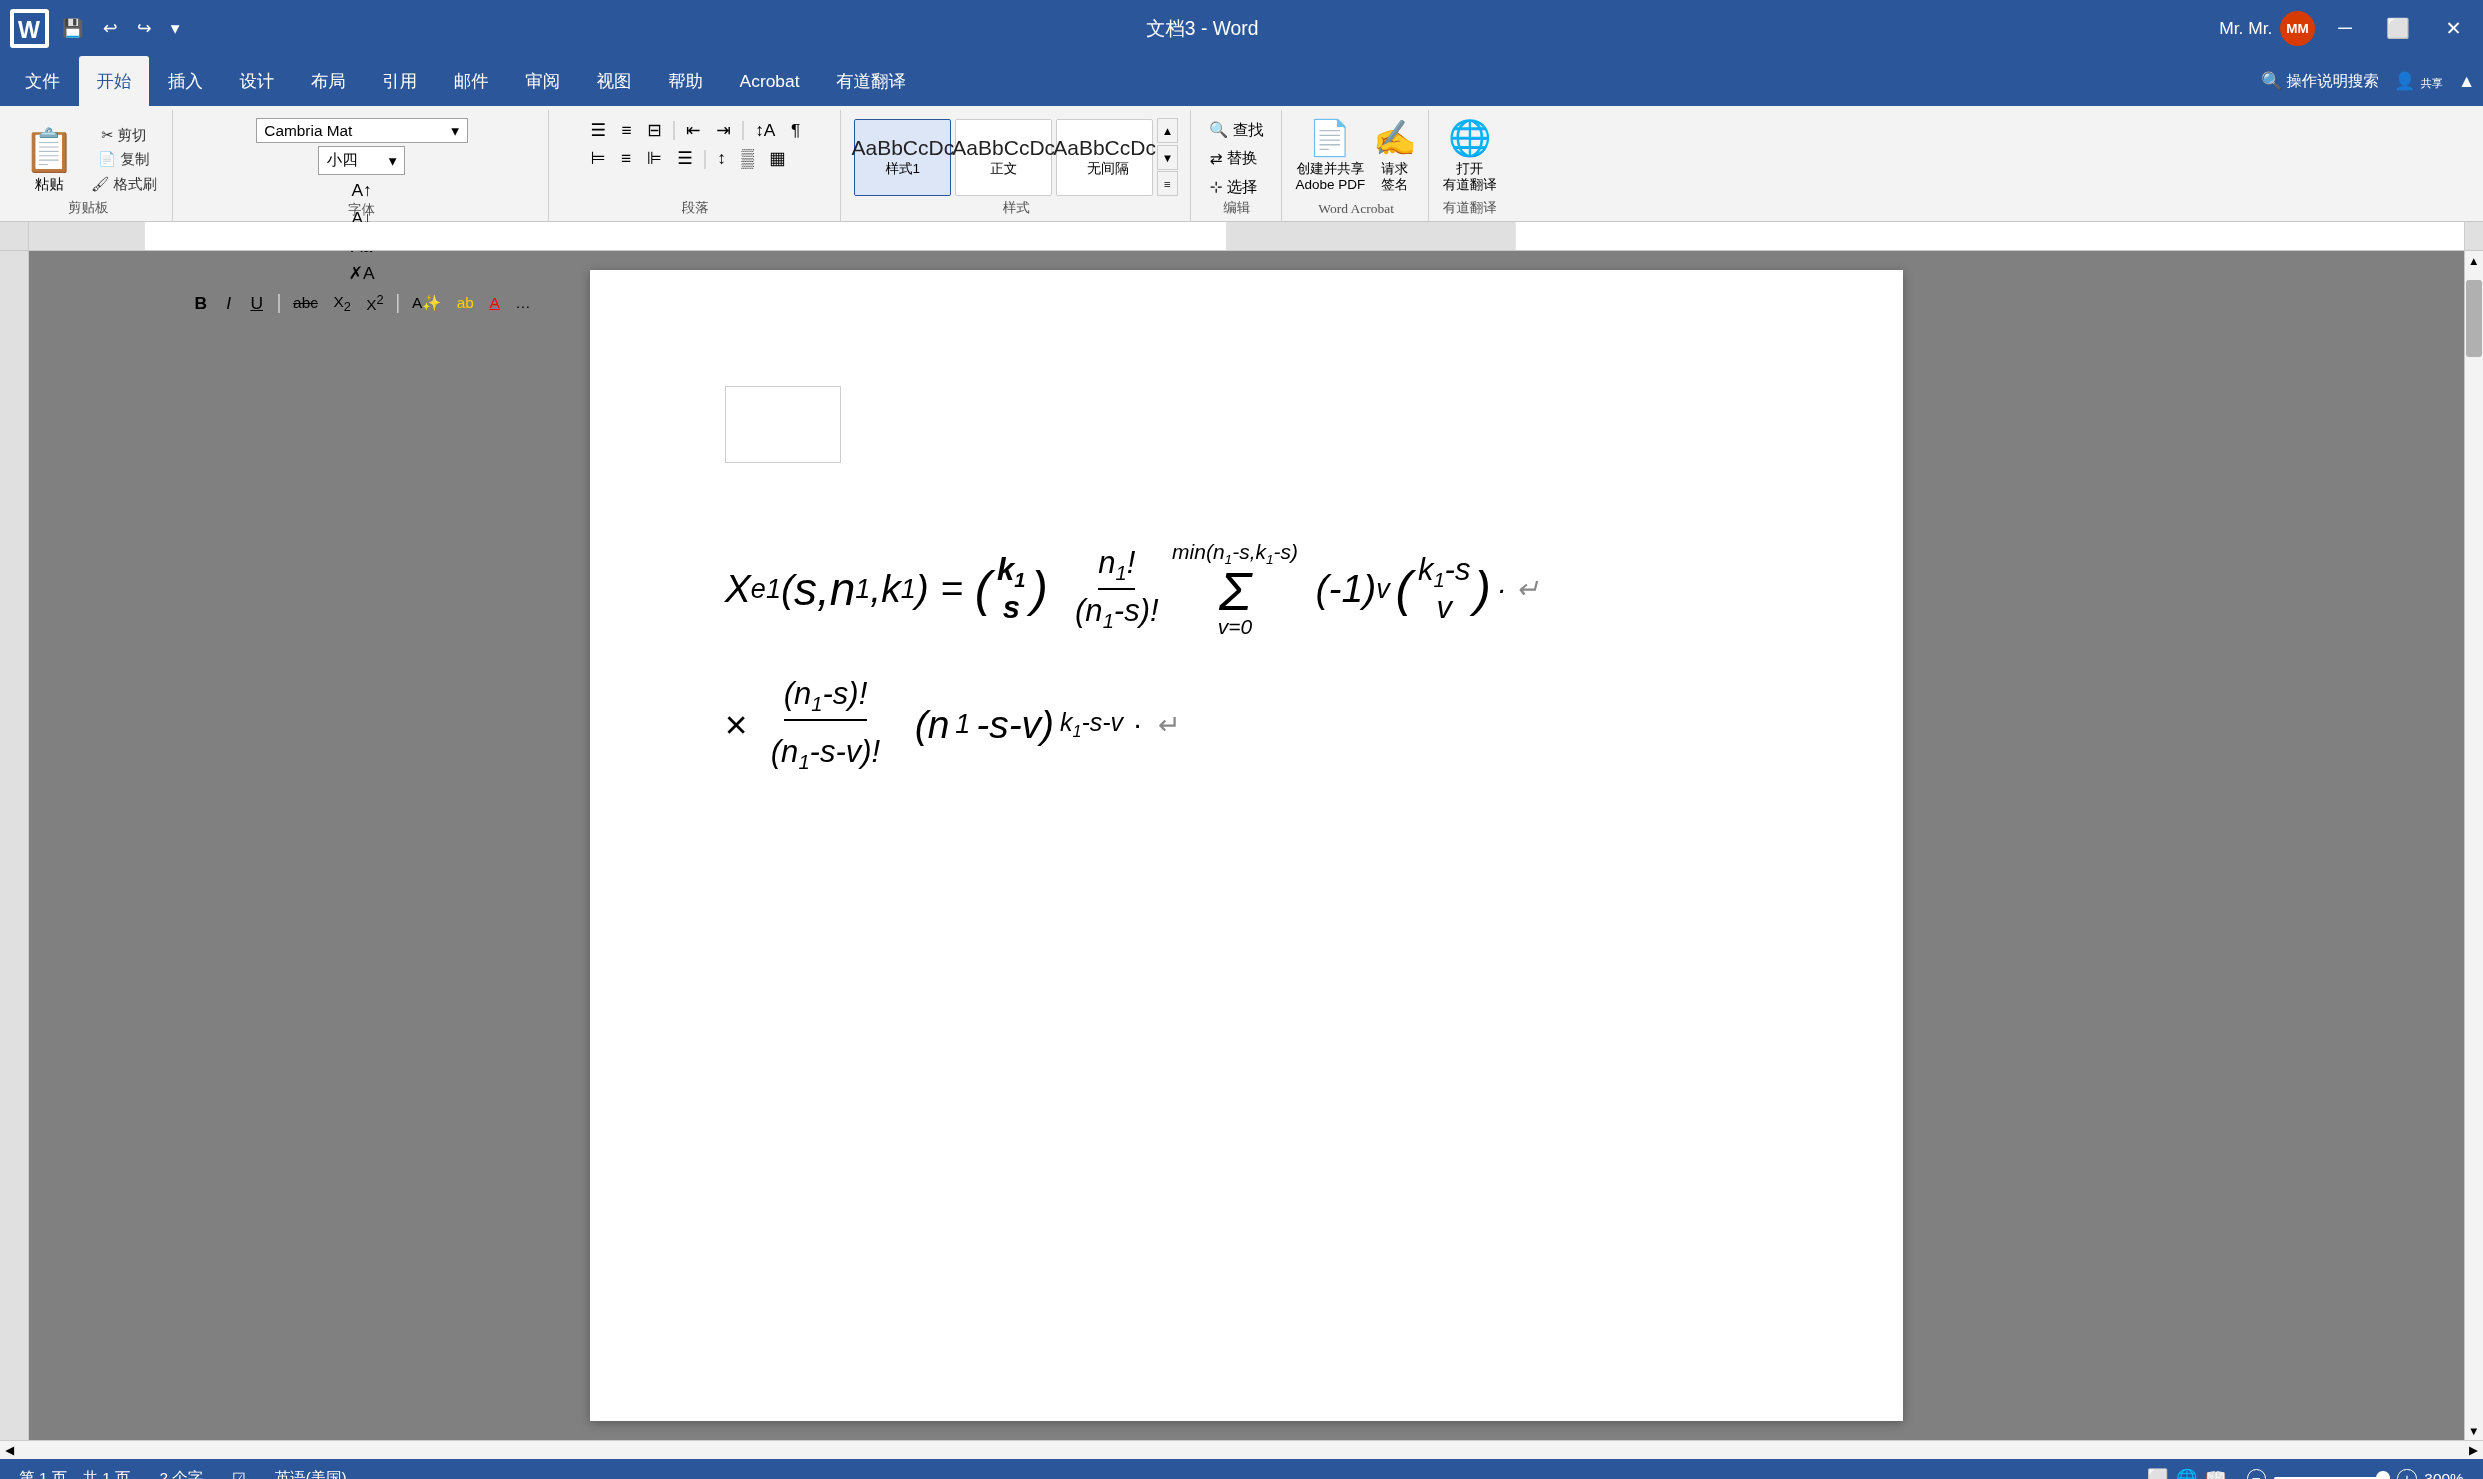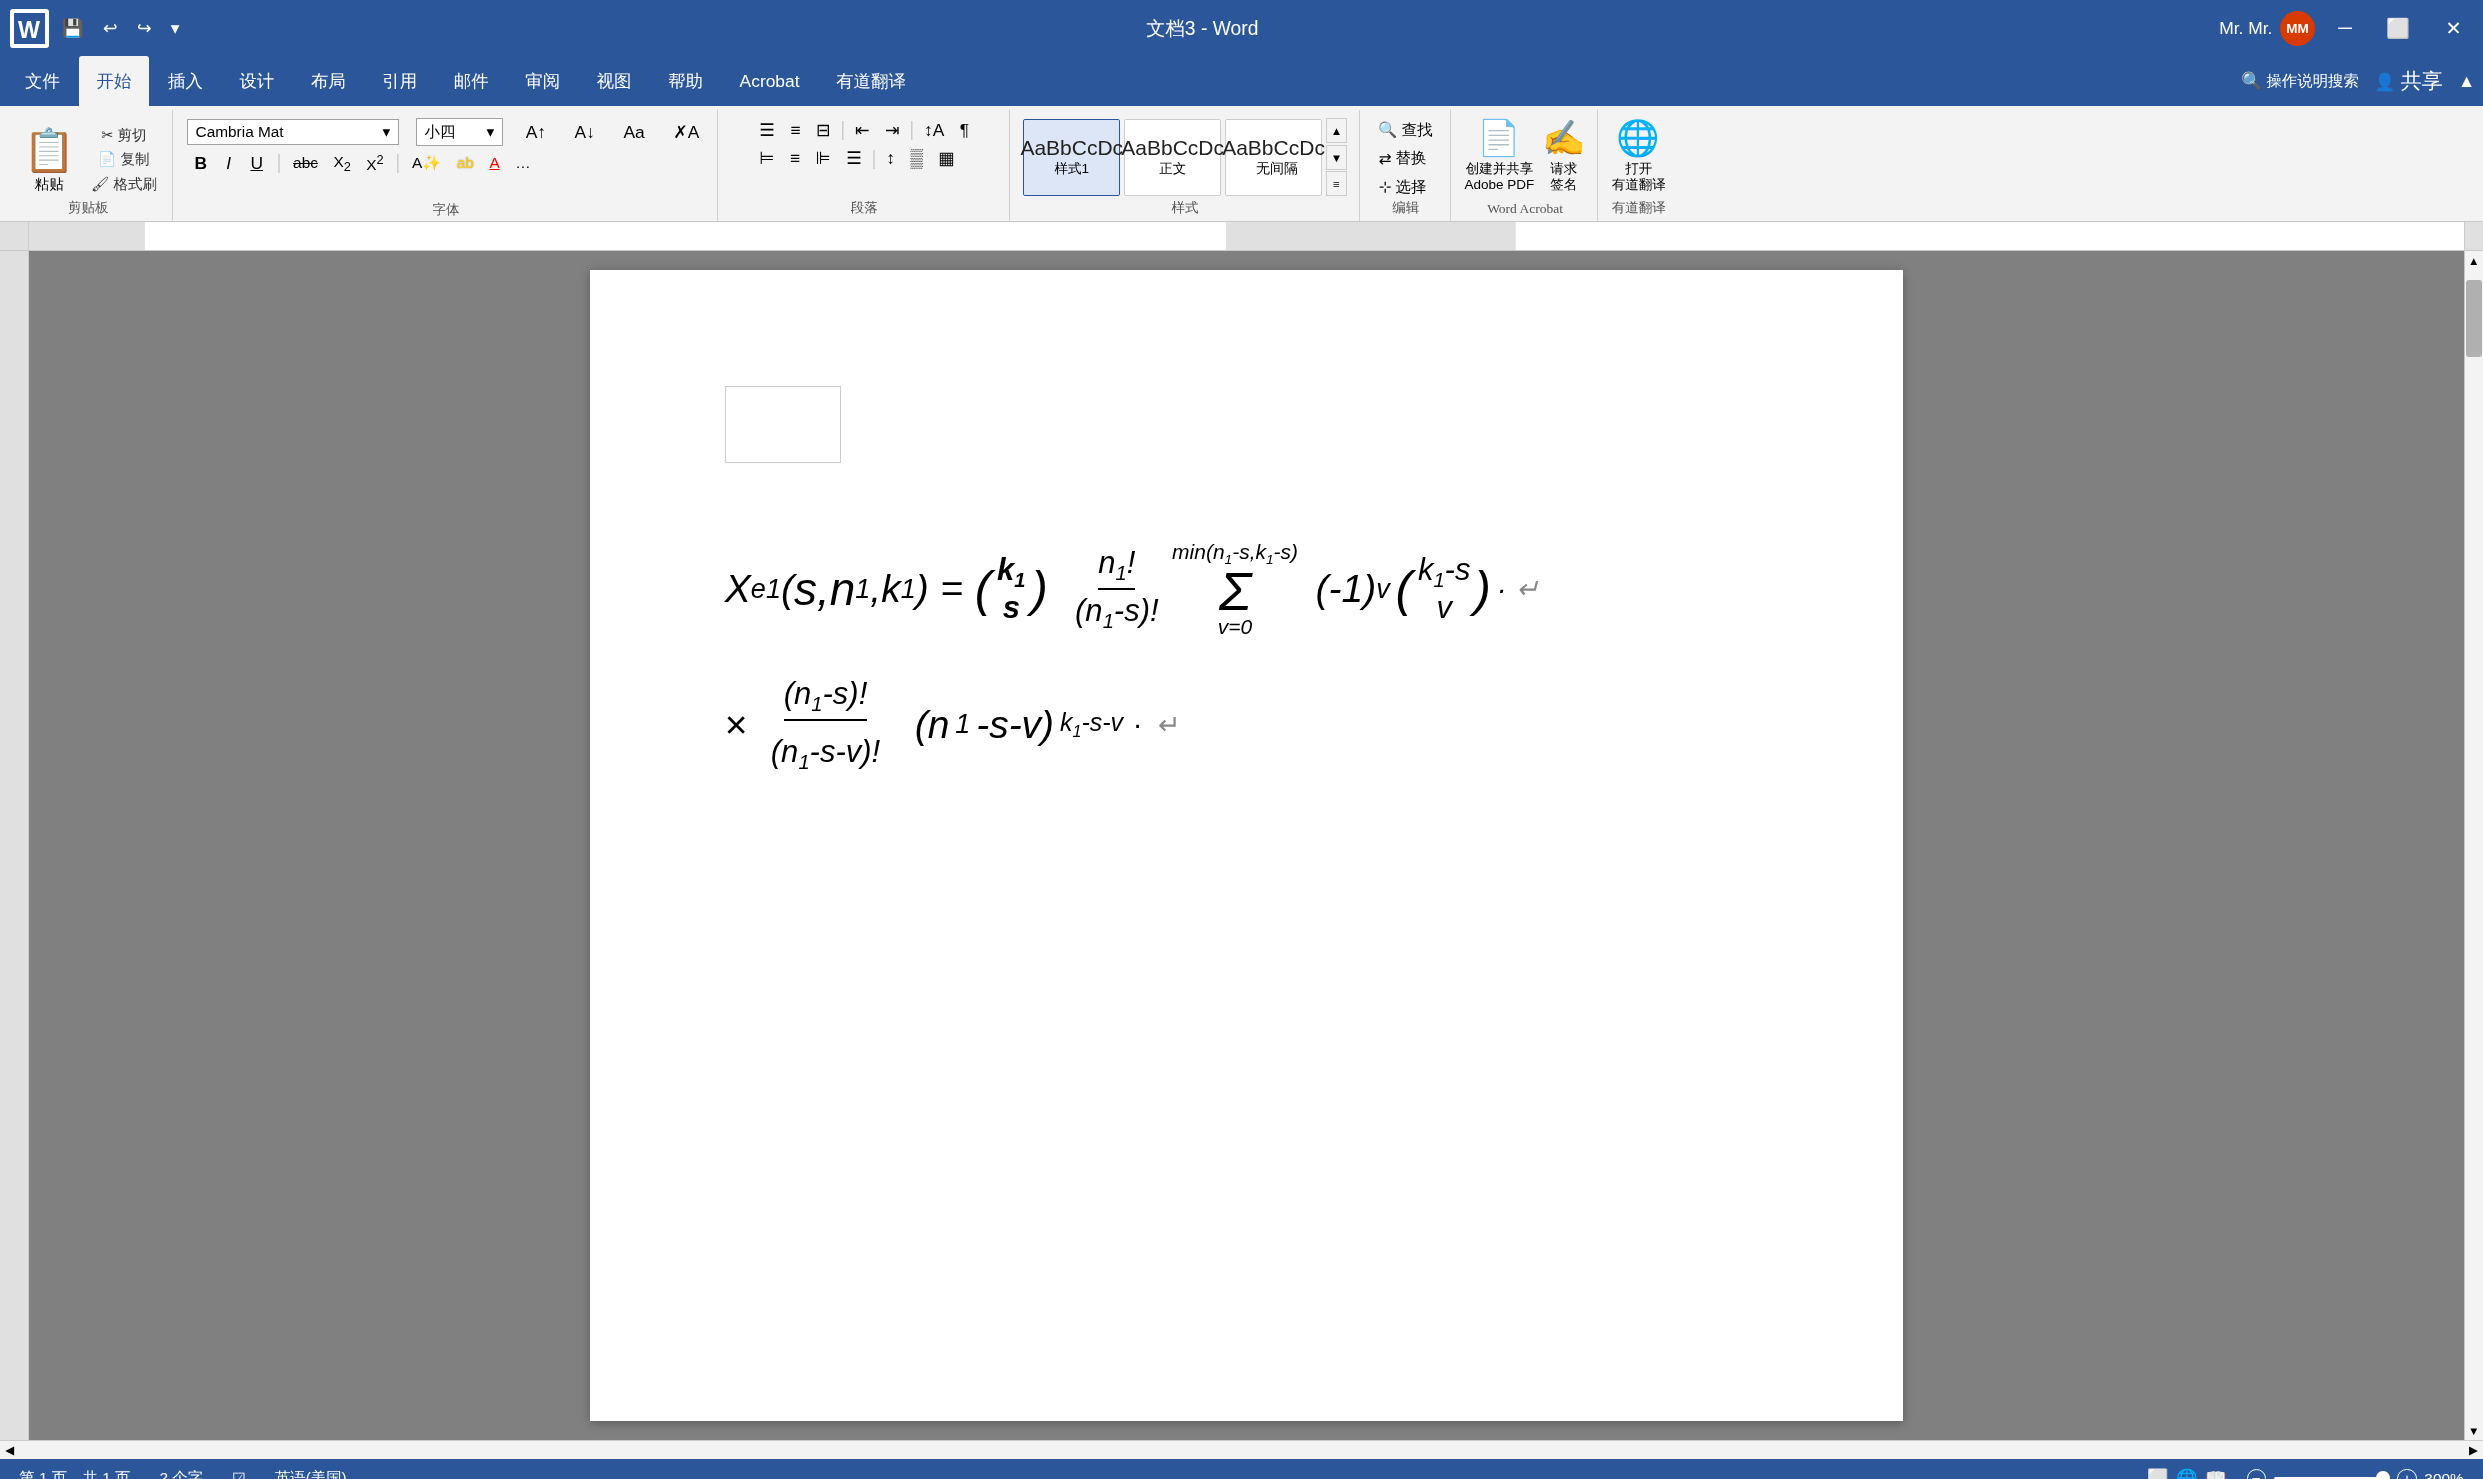--- a/index.html
+++ b/index.html
@@ -186,21 +186,21 @@
   <div class="ribbon-tab">帮助</div>
   <div class="ribbon-tab">Acrobat</div>
   <div class="ribbon-tab">有道翻译</div>
   <div style="margin-left:auto; display:flex; align-items:center; gap:15.4px; color:white;">
     <button style="background:none;border:none;color:white;font-size:17.4px;cursor:pointer;display:flex;align-items:center;gap:3.9px;">
       <span>🔍</span>
       <span style="font-size:15.4px;">操作说明搜索</span>
     </button>
     <button style="background:none;border:none;color:white;font-size:17.4px;cursor:pointer;">
       <span>👤</span>
-      <span style="font-size:21px;">共享</span>
+      <span style="font-size:11px;">共享</span>
     </button>
     <button style="background:none;border:none;color:white;font-size:17.4px;cursor:pointer;">▲</button>
   </div>
 </div>
 
 <div class="toolbar">
 
   <div class="toolbar-group" style="padding: 3.9px 11.6px 19.3px 11.6px;">
     <div class="toolbar-group-content">
       <div style="display:flex; align-items:center; gap:3.9px;">
@@ -213,21 +213,21 @@
           <button class="small-btn" style="font-size:14.5px;">📄 <span>复制</span></button>
           <button class="small-btn" style="font-size:14.5px;">🖌 <span>格式刷</span></button>
         </div>
       </div>
     </div>
     <span class="toolbar-group-label">剪贴板</span>
   </div>
 
   <div class="toolbar-group" style="padding: 3.9px 11.6px 19.3px 11.6px; min-width:328px;">
     <div style="display:flex;flex-direction:column;gap:3.9px;padding-top:3.9px;">
-      <div style="display:flex;align-items:center;gap:17px;">
+      <div style="display:flex;align-items:center;gap:3px;flex-direction:column;">
         <div style="border:1px solid #a0a0a0;padding:2.9px 7.7px;font-size:15.4px;width:212px;background:white;display:flex;align-items:center;justify-content:space-between;">
           <span>Cambria Mat</span>
           <span>▾</span>
         </div>
         <div style="border:1px solid #a0a0a0;padding:2.9px 7.7px;font-size:15.4px;width:87px;background:white;display:flex;align-items:center;justify-content:space-between;">
           <span>小四</span>
           <span>▾</span>
         </div>
         <button style="background:none;border:none;cursor:pointer;font-size:17.4px;padding:1.9px 5.8px;">A↑</button>
         <button style="background:none;border:none;cursor:pointer;font-size:17.4px;padding:1.9px 5.8px;">A↓</button>

